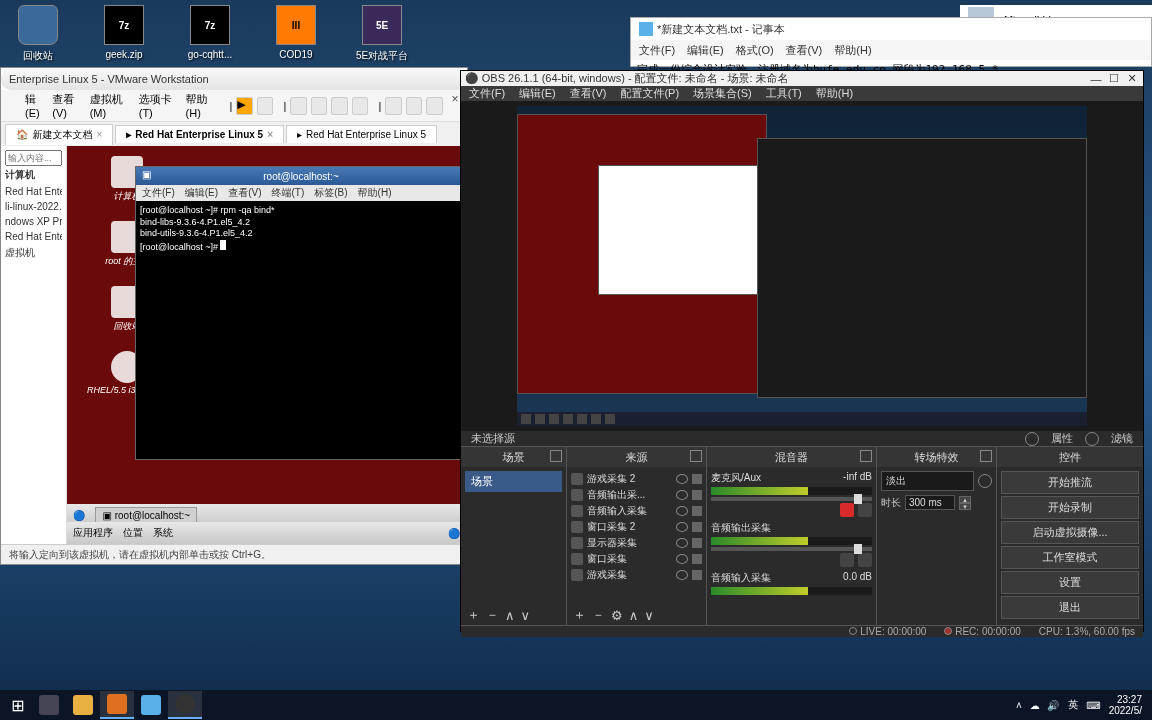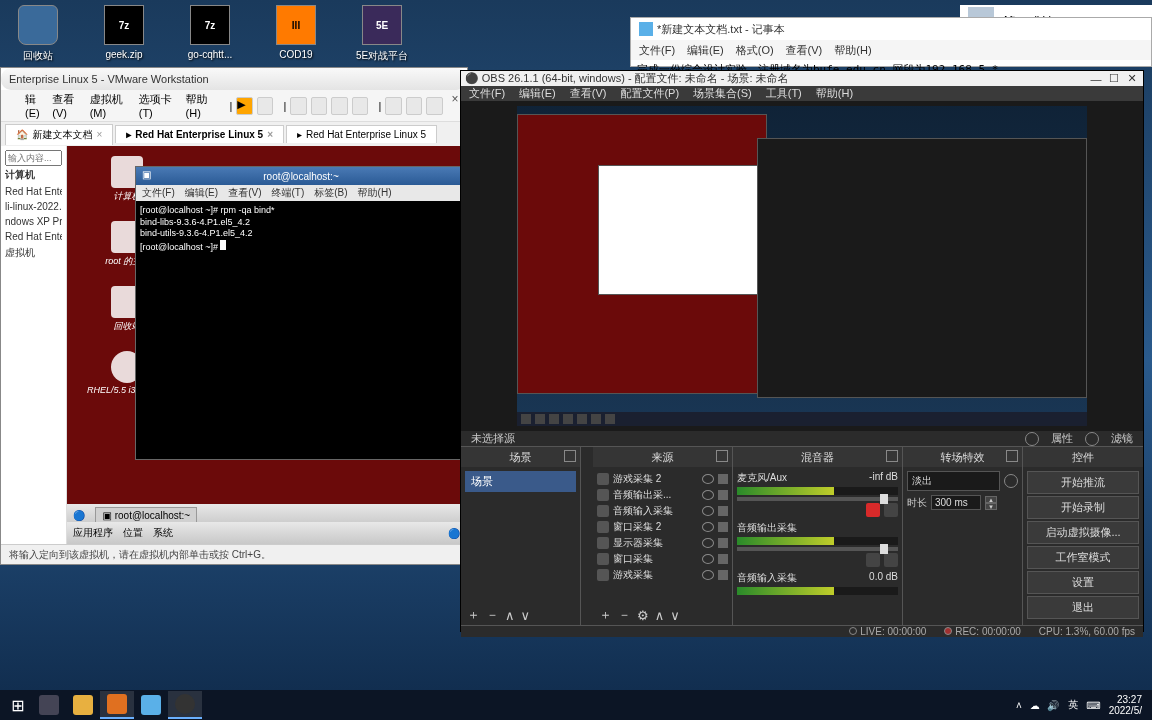--- a/index.html
+++ b/index.html
@@ -78,24 +78,24 @@
 .obs-filter-row .gear { width: 14px; height: 14px; border: 1px solid #888; border-radius: 50%; }
 
 .obs-docks { flex: 1; display: flex; background: #2b2b2b; border-top: 1px solid #555; }
 .dock { border-right: 1px solid #555; display: flex; flex-direction: column; }
 .dock-head { height: 20px; background: #353535; color: #ddd; font-size: 11px; display: flex; align-items: center; justify-content: center; position: relative; }
 .dock-pop { position: absolute; right: 4px; top: 3px; width: 12px; height: 12px; border: 1px solid #888; }
 .dock-body { flex: 1; padding: 4px; color: #ddd; font-size: 10px; overflow: hidden; }
 .dock-foot { height: 20px; display: flex; align-items: center; gap: 6px; padding: 0 6px; color: #ccc; font-size: 13px; }
 .dock-foot .b { cursor: default; }
 
-.dock.scenes { width: 120px; }
+.dock.scenes { width: 106px; }
 .scene-item { background: #3a5a8a; padding: 3px 6px; color: #fff; font-size: 11px; margin-bottom: 2px; }
 
-.dock.sources { width: 140px; margin-left: 12px; }
+.dock.sources { width: 140px; }
 .src-row { display: flex; align-items: center; gap: 4px; padding: 1px 0; font-size: 10px; }
 .src-row .sicon { width: 12px; height: 12px; background: #555; border-radius: 2px; }
 .src-row .eye { width: 12px; height: 10px; border: 1px solid #888; border-radius: 50%; margin-left: auto; }
 .src-row .lock { width: 10px; height: 10px; background: #666; }
 
 .dock.mixer { width: 170px; }
 .mix-row { margin-bottom: 4px; }
 .mix-label { font-size: 10px; color: #ddd; display: flex; justify-content: space-between; }
 .mix-meter { height: 8px; background: linear-gradient(90deg, #2a8a2a 0%, #d8d82a 70%, #d82a2a 90%); margin: 2px 0; position: relative; }
 .mix-meter::after { content: ""; position: absolute; right: 0; top: 0; bottom: 0; width: 40%; background: #1a1a1a; }

